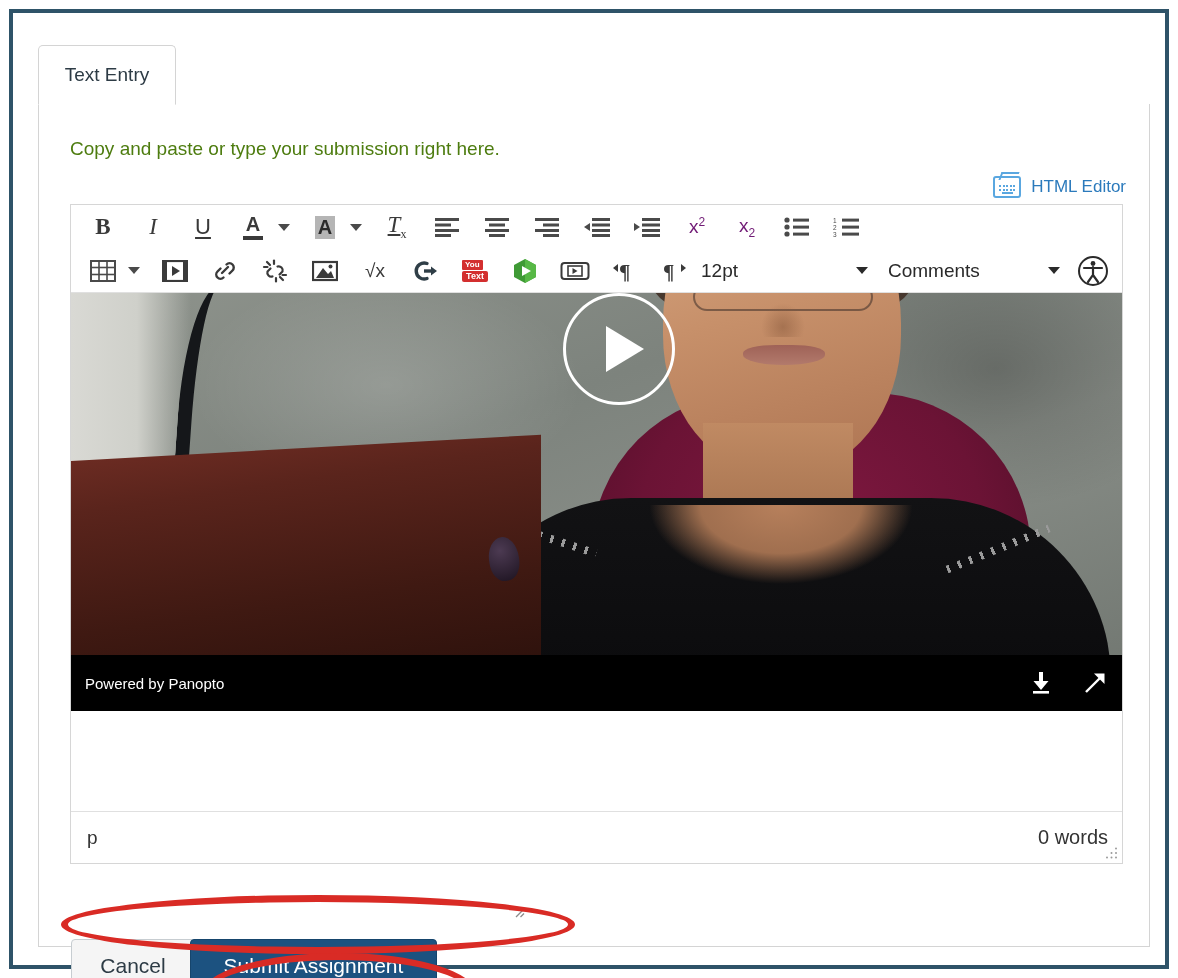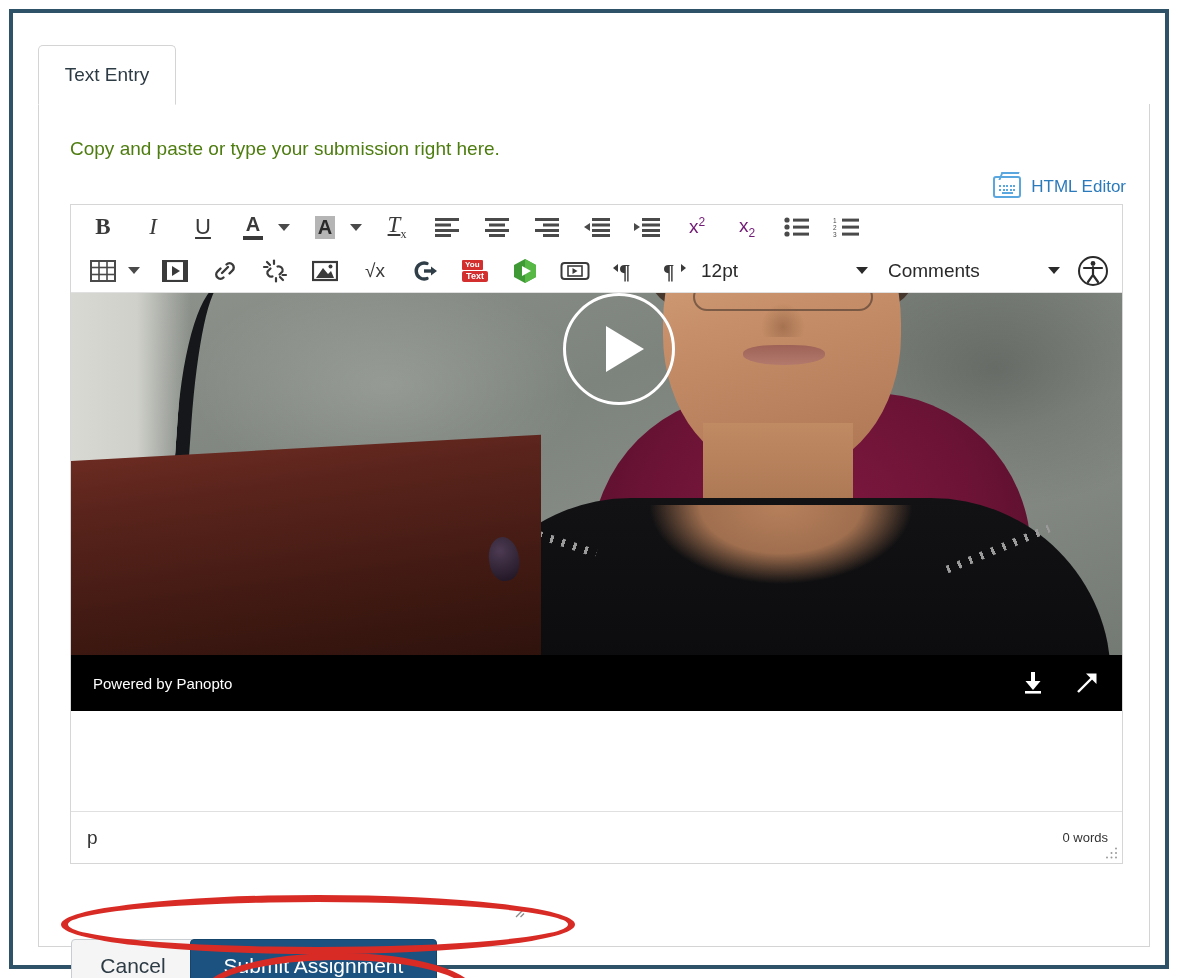--- a/index.html
+++ b/index.html
@@ -306,40 +306,40 @@
     border-top: 23px solid transparent;
     border-bottom: 23px solid transparent;
     margin-left: 12px;
   }
 
   #video-bottombar {
     position: absolute;
     left: 0; bottom: 0; width: 100%; height: 56px;
     background: #000000;
     display: flex; align-items: center;
-    padding: 0 22px;
+    padding: 0 14px;
   }
   #panopto-label {
     color: #ffffff; font-size: 15px;
     font-family: "Liberation Sans", sans-serif;
   }
   #video-actions { margin-left: auto; display: flex; align-items: center; gap: 28px; }
   .vid-action { cursor: pointer; display: flex; }
 
   
   #editor-statusbar {
     position: absolute;
     left: 0; bottom: 0; width: 1051px; height: 52px;
     border-top: 1px solid #e0e0e0;
     display: flex; align-items: center;
     padding: 0 14px 0 16px;
     background: #ffffff;
   }
   #element-path { font-size: 19px; color: #333333; }
-  #word-count { margin-left: auto; font-size: 13px; color: #333333; }
+  #word-count { margin-left: auto; font-size: 20px; color: #333333; }
   #resize-grip {
     position: absolute; right: 4px; bottom: 3px;
     width: 14px; height: 14px;
   }
 
   
   #comments-box {
     position: absolute;
     left: 33px; top: 771px;
     width: 456px; height: 44px;

